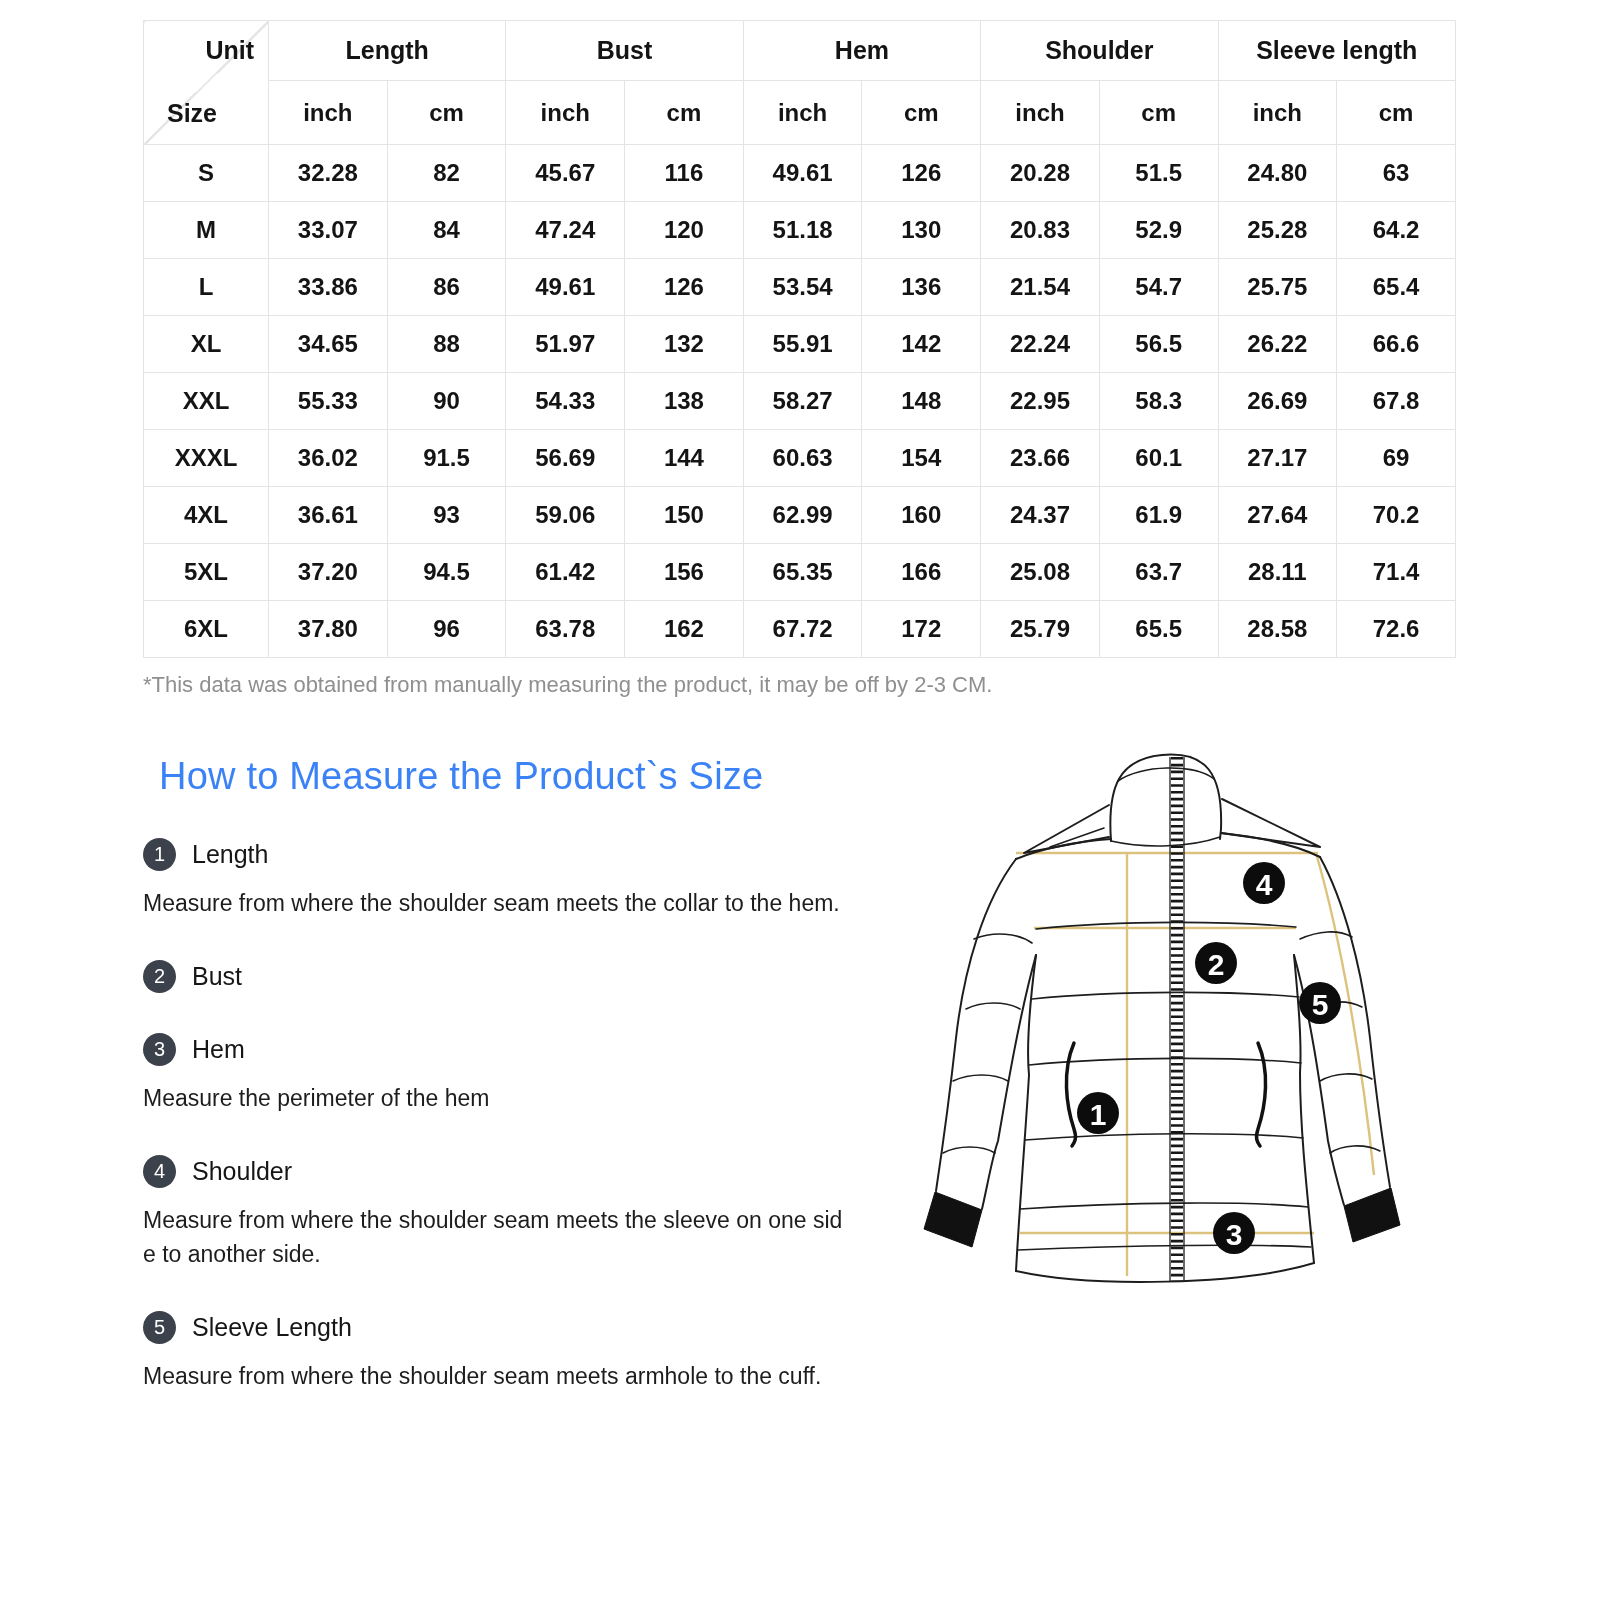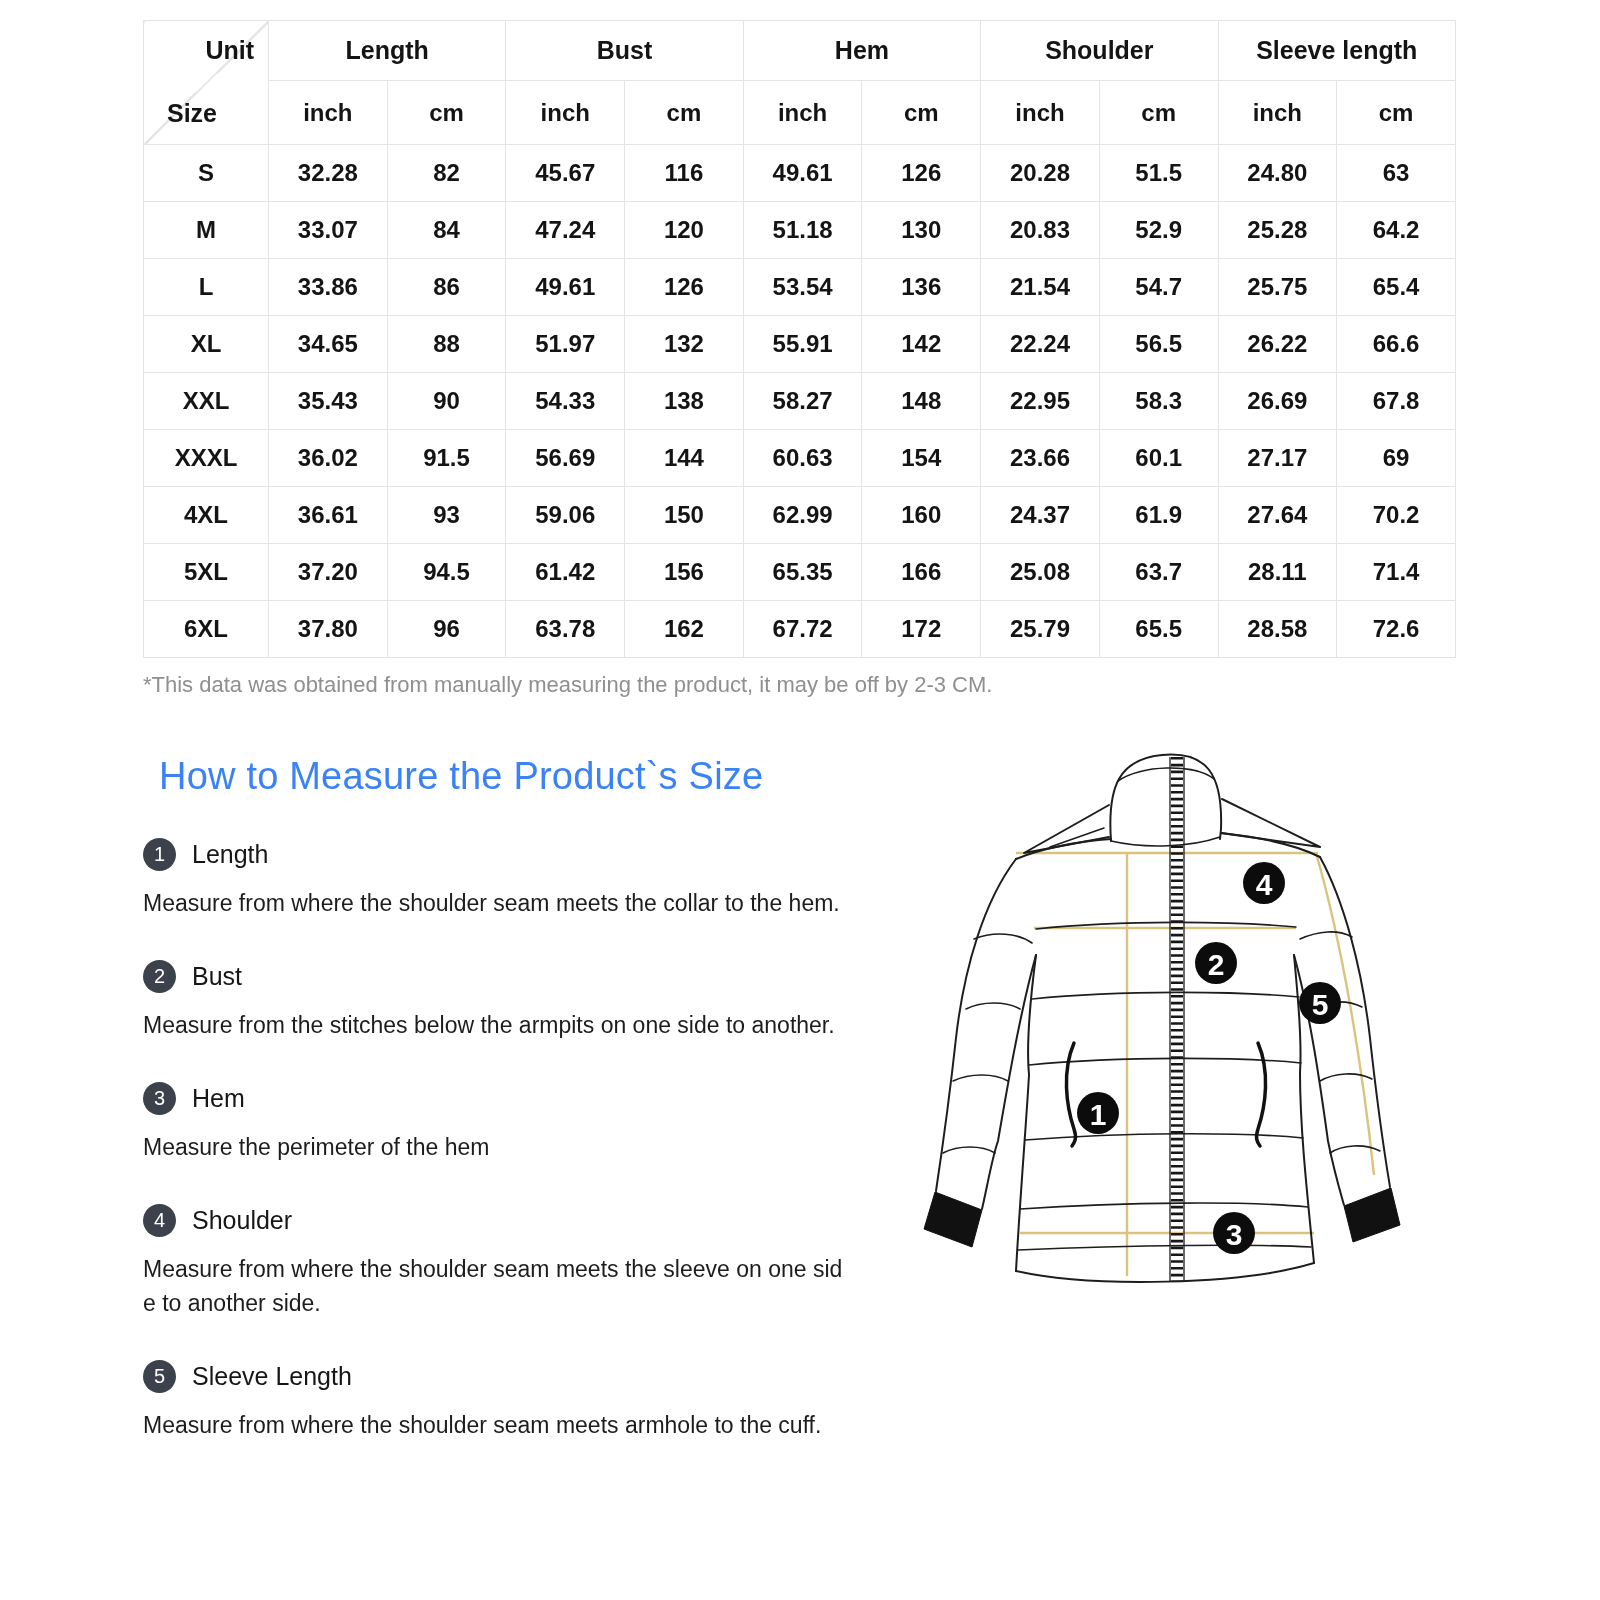--- a/index.html
+++ b/index.html
@@ -190,21 +190,21 @@
         <td>55.91</td>
         <td>142</td>
         <td>22.24</td>
         <td>56.5</td>
         <td>26.22</td>
         <td>66.6</td>
       </tr>
 
       <tr class="data-row">
         <th class="size-th">XXL</th>
-        <td>35.43</td>
+        <td>55.33</td>
         <td>90</td>
         <td>54.33</td>
         <td>138</td>
         <td>58.27</td>
         <td>148</td>
         <td>22.95</td>
         <td>58.3</td>
         <td>26.69</td>
         <td>67.8</td>
       </tr>
@@ -279,21 +279,20 @@
         <span class="item-title">Length</span>
       </div>
       <p class="item-desc">Measure from where the shoulder seam meets the collar to the hem.</p>
     </div>
 
     <div class="item">
       <div class="item-head">
         <span class="badge-num">2</span>
         <span class="item-title">Bust</span>
       </div>
-      <p class="item-desc">Measure from the stitches below the armpits on one side to another.</p>
     </div>
 
     <div class="item">
       <div class="item-head">
         <span class="badge-num">3</span>
         <span class="item-title">Hem</span>
       </div>
       <p class="item-desc">Measure the perimeter of the hem</p>
     </div>
 

